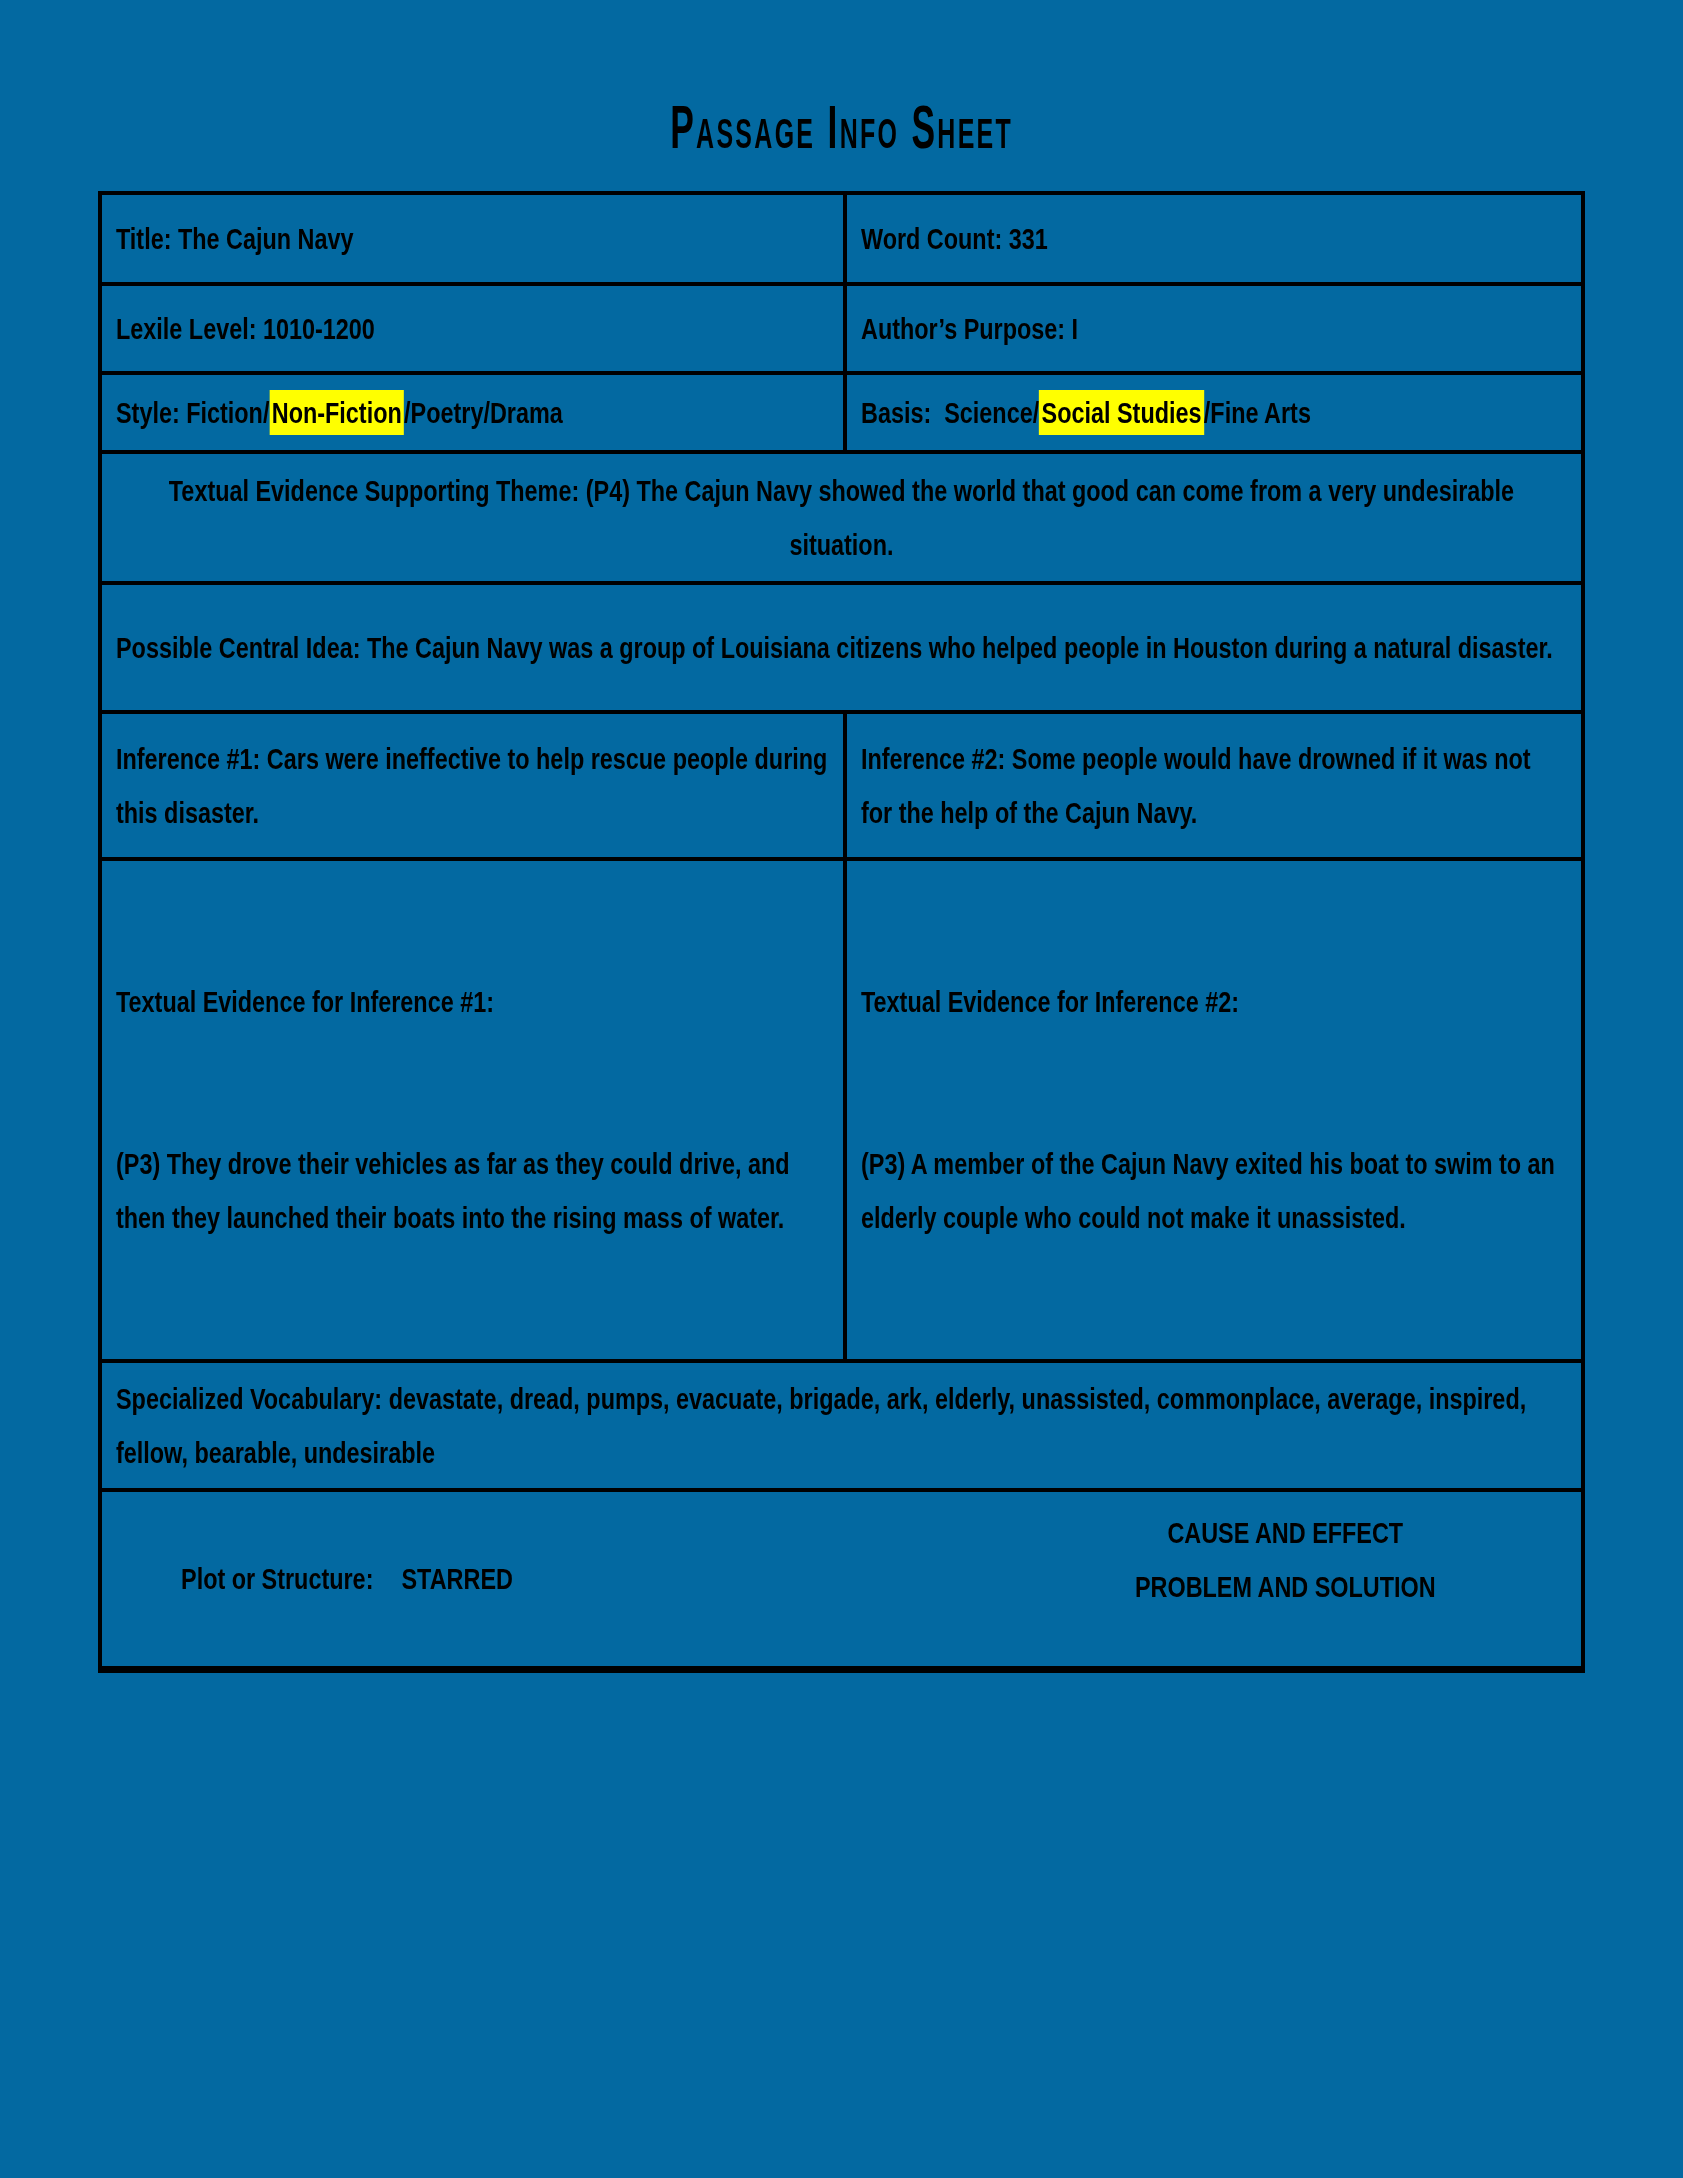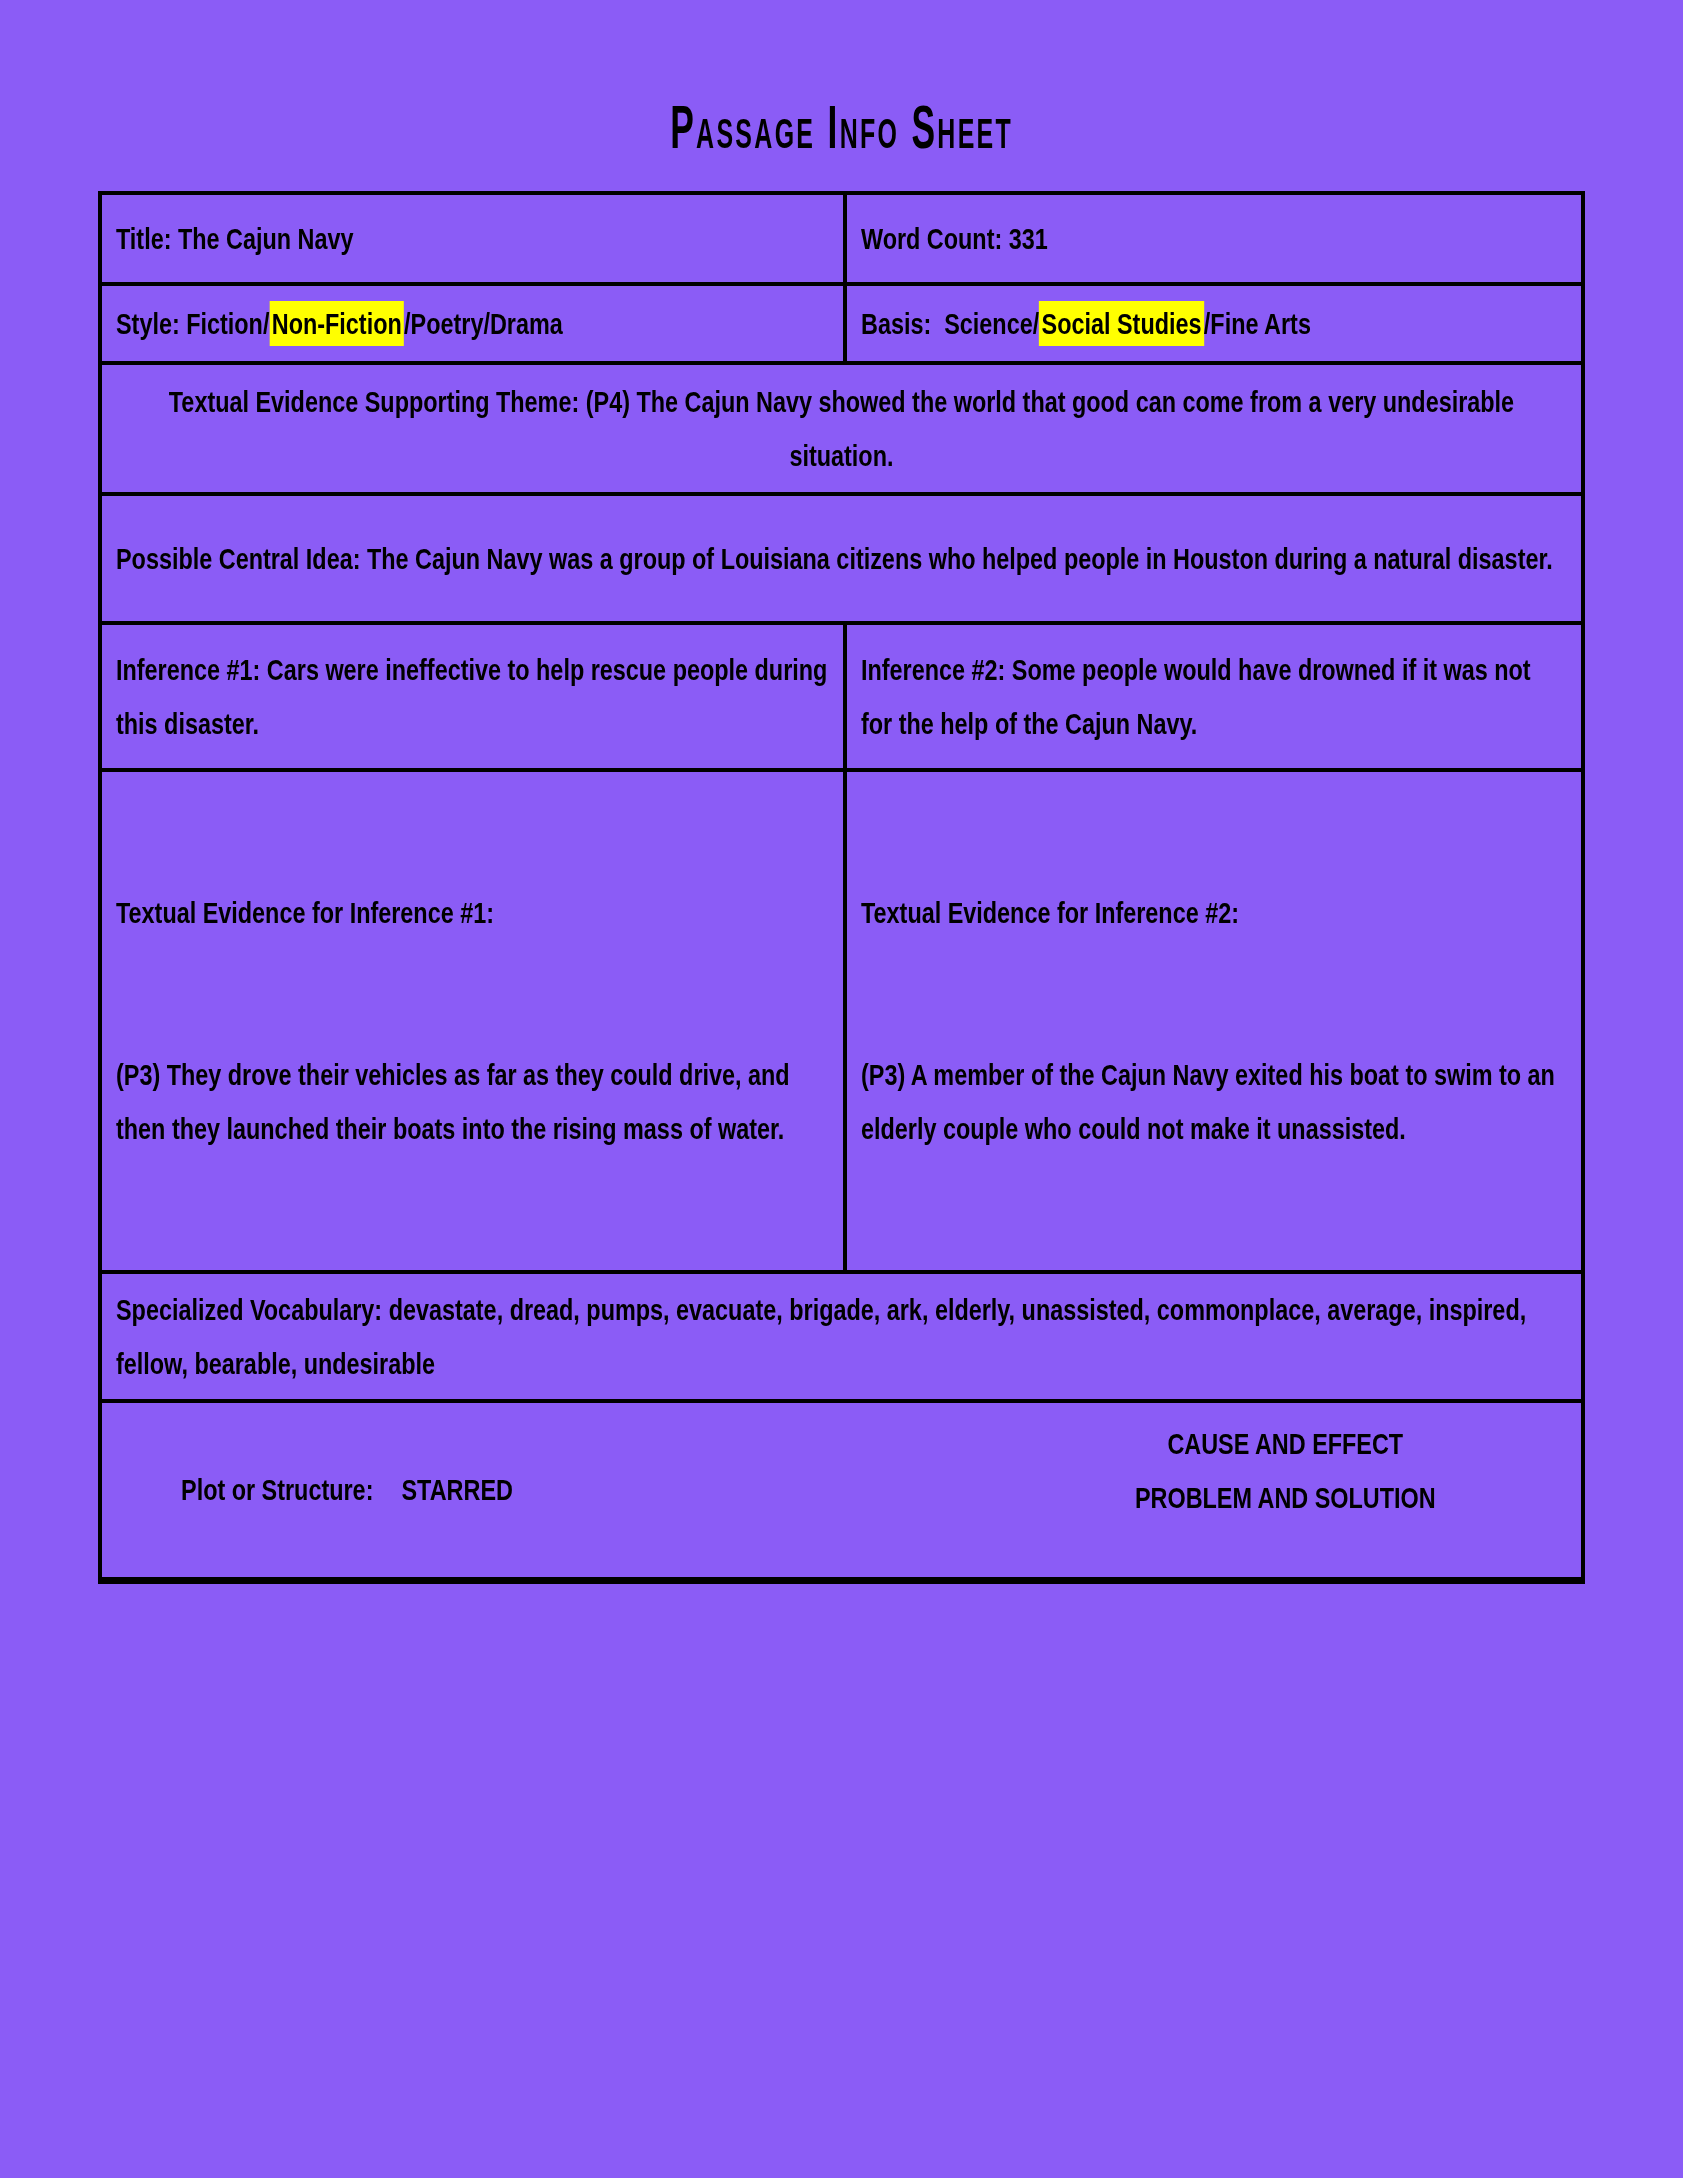--- a/index.html
+++ b/index.html
@@ -1,20 +1,20 @@
 <!DOCTYPE html>
 <html><head>
 <meta charset="utf-8">
 <style>
   html, body { margin: 0; padding: 0; background: #ffffff; }
   .page {
     position: relative;
     width: 1683px;
     height: 2178px;
-    background: #8b5cf6;
+    background: #0369a1;
     font-family: "Liberation Sans", sans-serif;
     color: #000000;
     overflow: hidden;
   }
   
   .title-wrap {
     position: absolute;
     top: 95px;
     left: 0;
     width: 100%;
@@ -113,20 +113,28 @@
     <tbody>
         <tr class="rh-92">
       <td>
         <div class="ct">Title: The Cajun Navy</div>
       </td>
       <td>
         <div class="ct">Word Count: 331</div>
       </td>
     </tr>
 
+    <tr class="rh-90">
+      <td>
+        <div class="ct">Lexile Level: 1010-1200</div>
+      </td>
+      <td>
+        <div class="ct">Author’s Purpose: I</div>
+      </td>
+    </tr>
 
     <tr class="rh-80">
       <td>
         <div class="ct"><span>Style: Fiction/</span><span class="hl">Non-Fiction</span><span>/Poetry/Drama</span></div>
       </td>
       <td>
         <div class="ct"><span>Basis:  Science/</span><span class="hl">Social Studies</span><span>/Fine Arts</span></div>
       </td>
     </tr>
 

